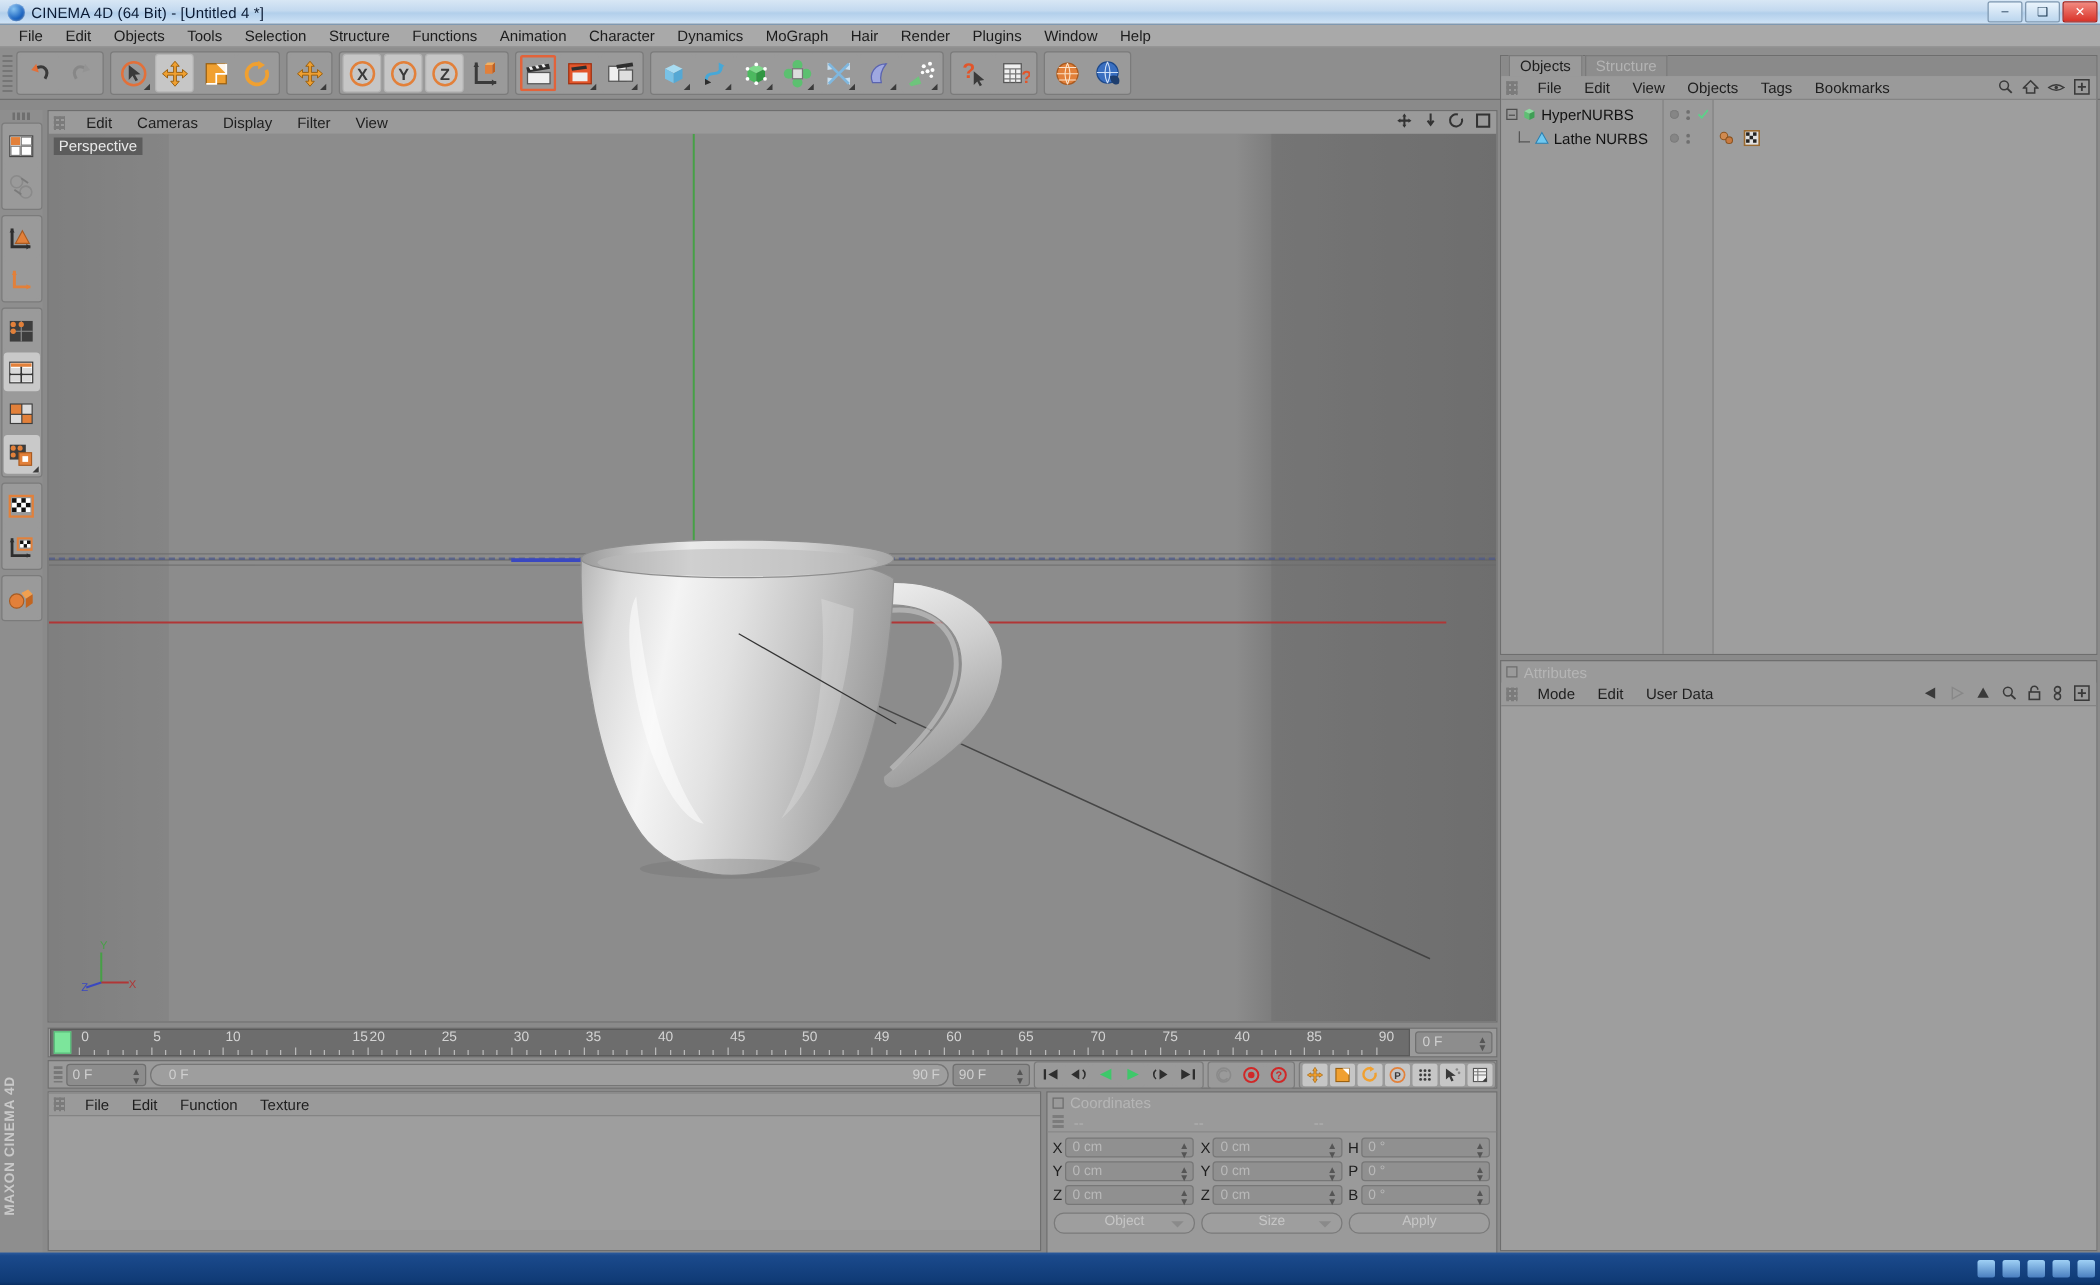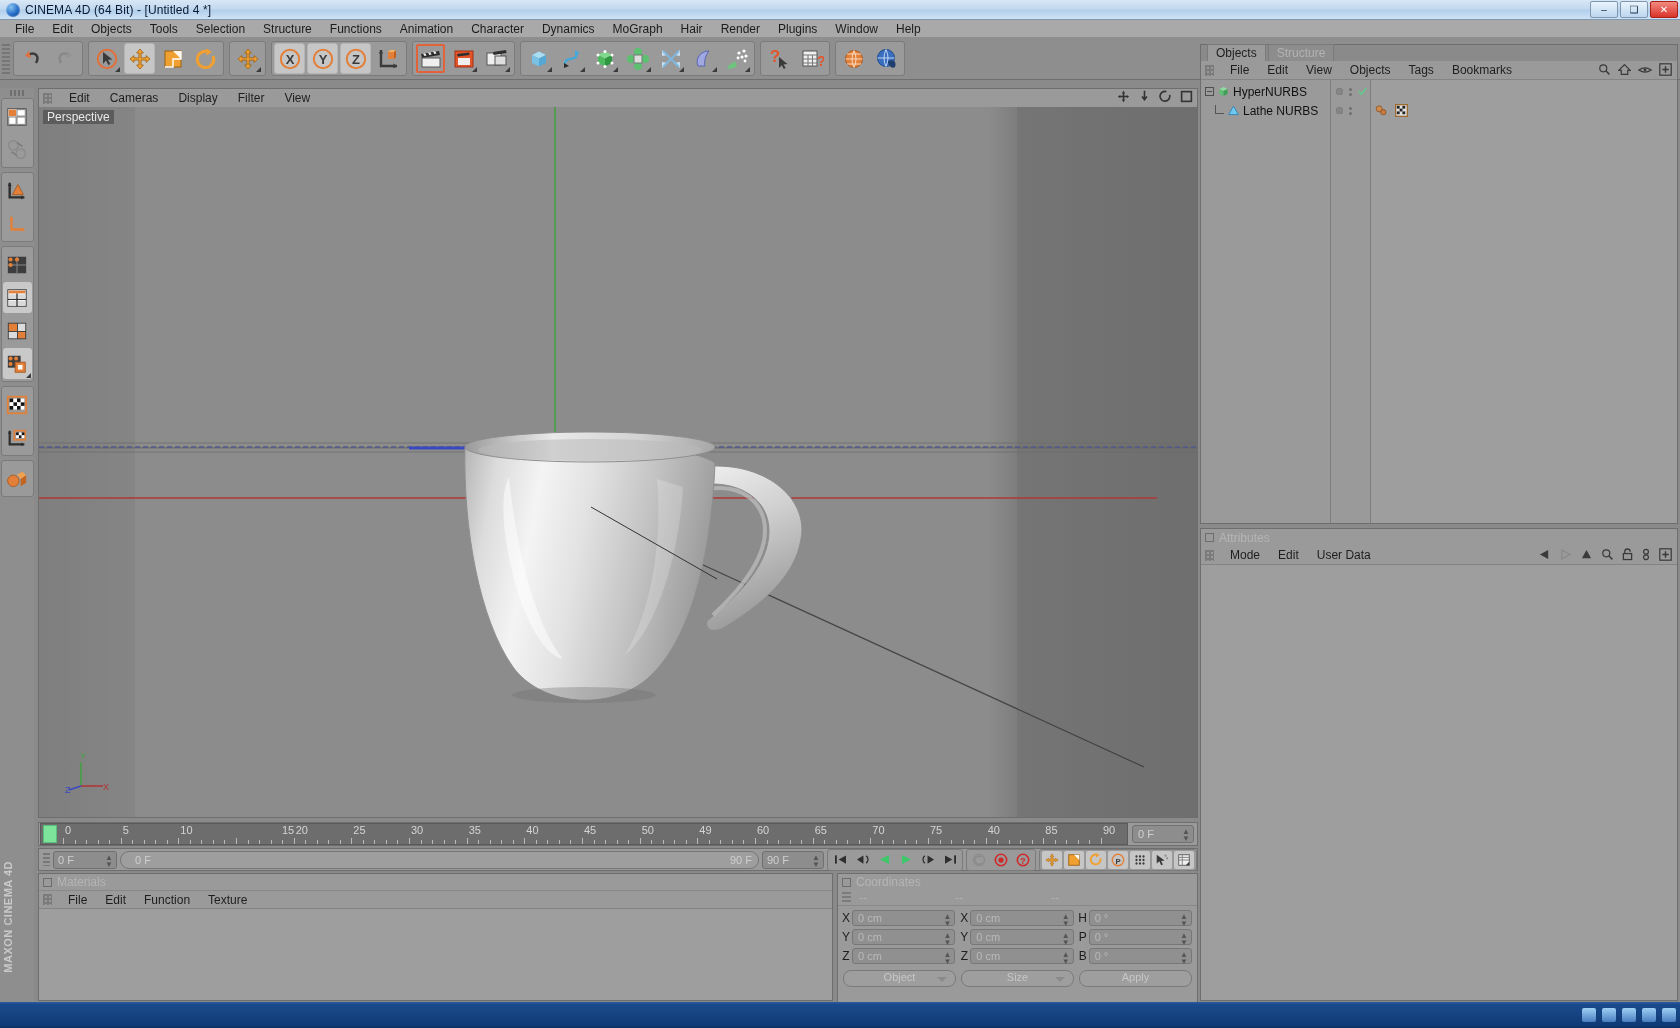--- a/index.html
+++ b/index.html
@@ -954,24 +954,20 @@
         <svg width="14" height="14" viewBox="0 0 16 16">
           <rect x="2" y="2" width="12" height="12" fill="#efefef" stroke="#555"></rect>
           <path d="M2 5 H14 M2 8 H14 M6 2 V14" stroke="#777"></path>
           <path d="M10 14 L14 14 L14 10 Z" fill="#3a3a3a"></path>
         </svg>
         </div>
     </div>
   </div>
 
   <div class="materials">
-    <div class="panel-tabrow">
-      <div class="chkbox"></div>
-      <div class="panel-title">Materials</div>
-    </div>
     <div class="panel-menu">
       <div class="vp-grip"></div>
       <div class="pm-i">File</div>
       <div class="pm-i">Edit</div>
       <div class="pm-i">Function</div>
       <div class="pm-i">Texture</div>
     </div>
     <div class="mat-body"></div>
   </div>
 

